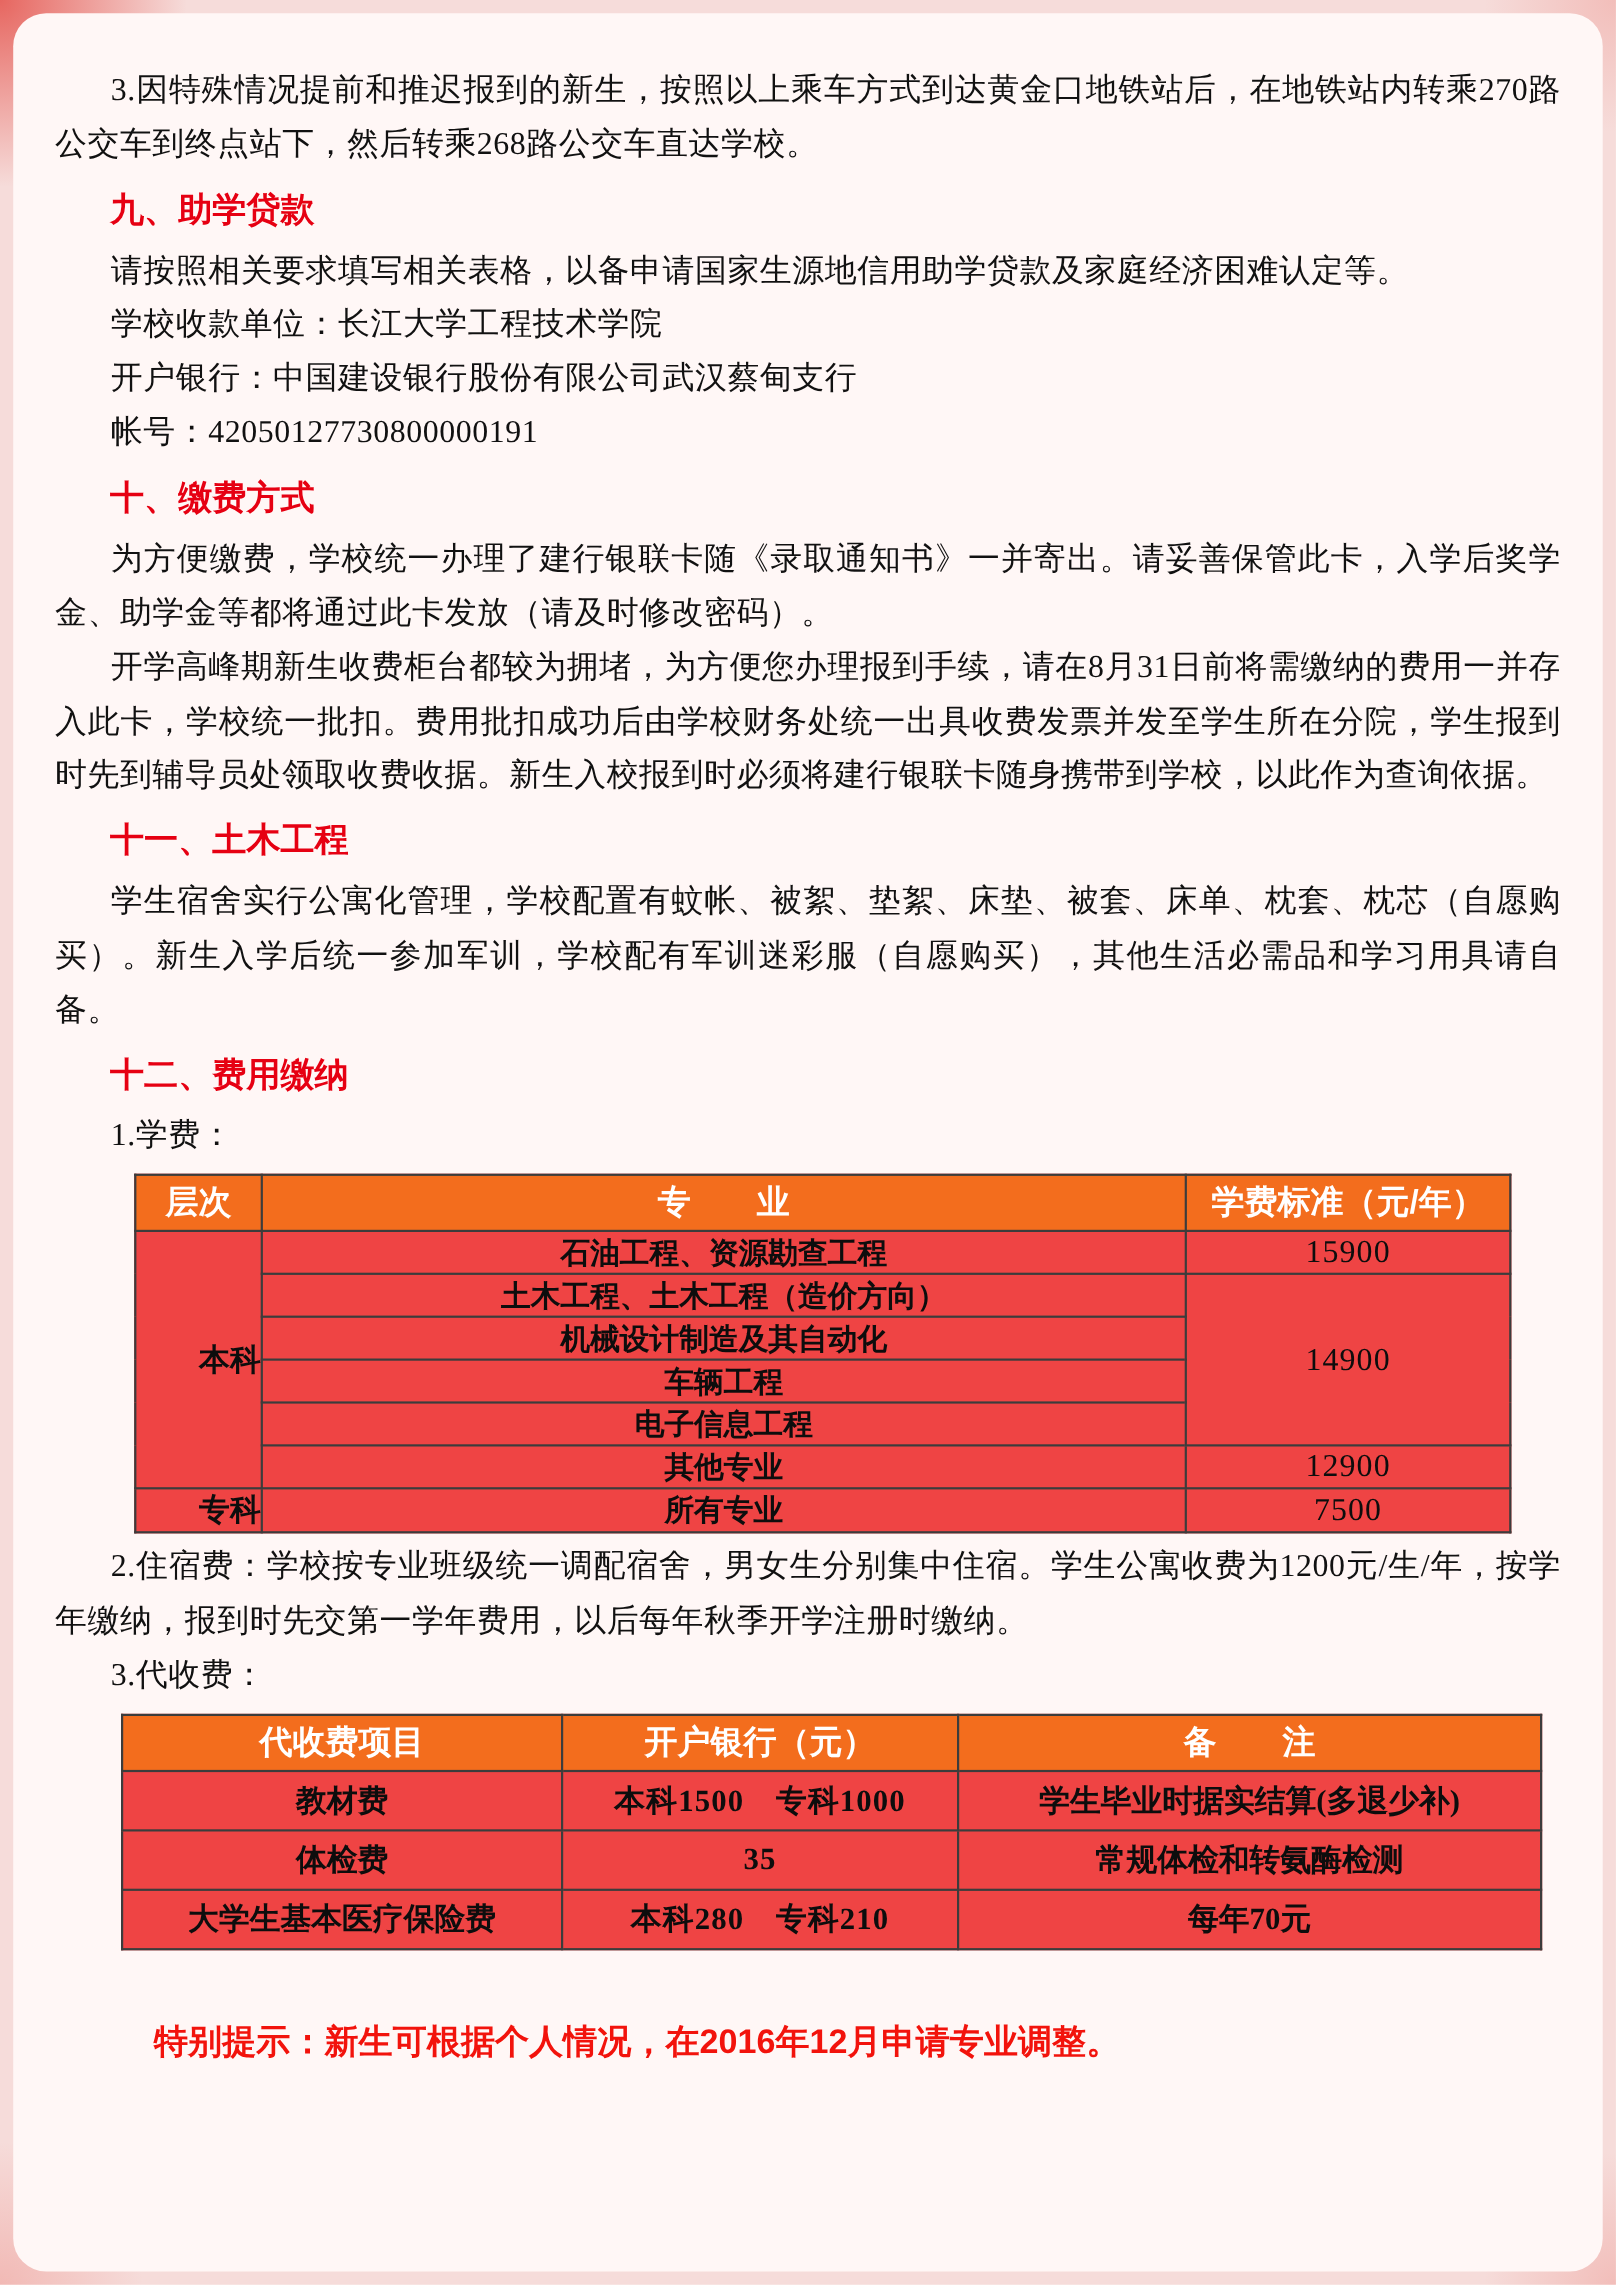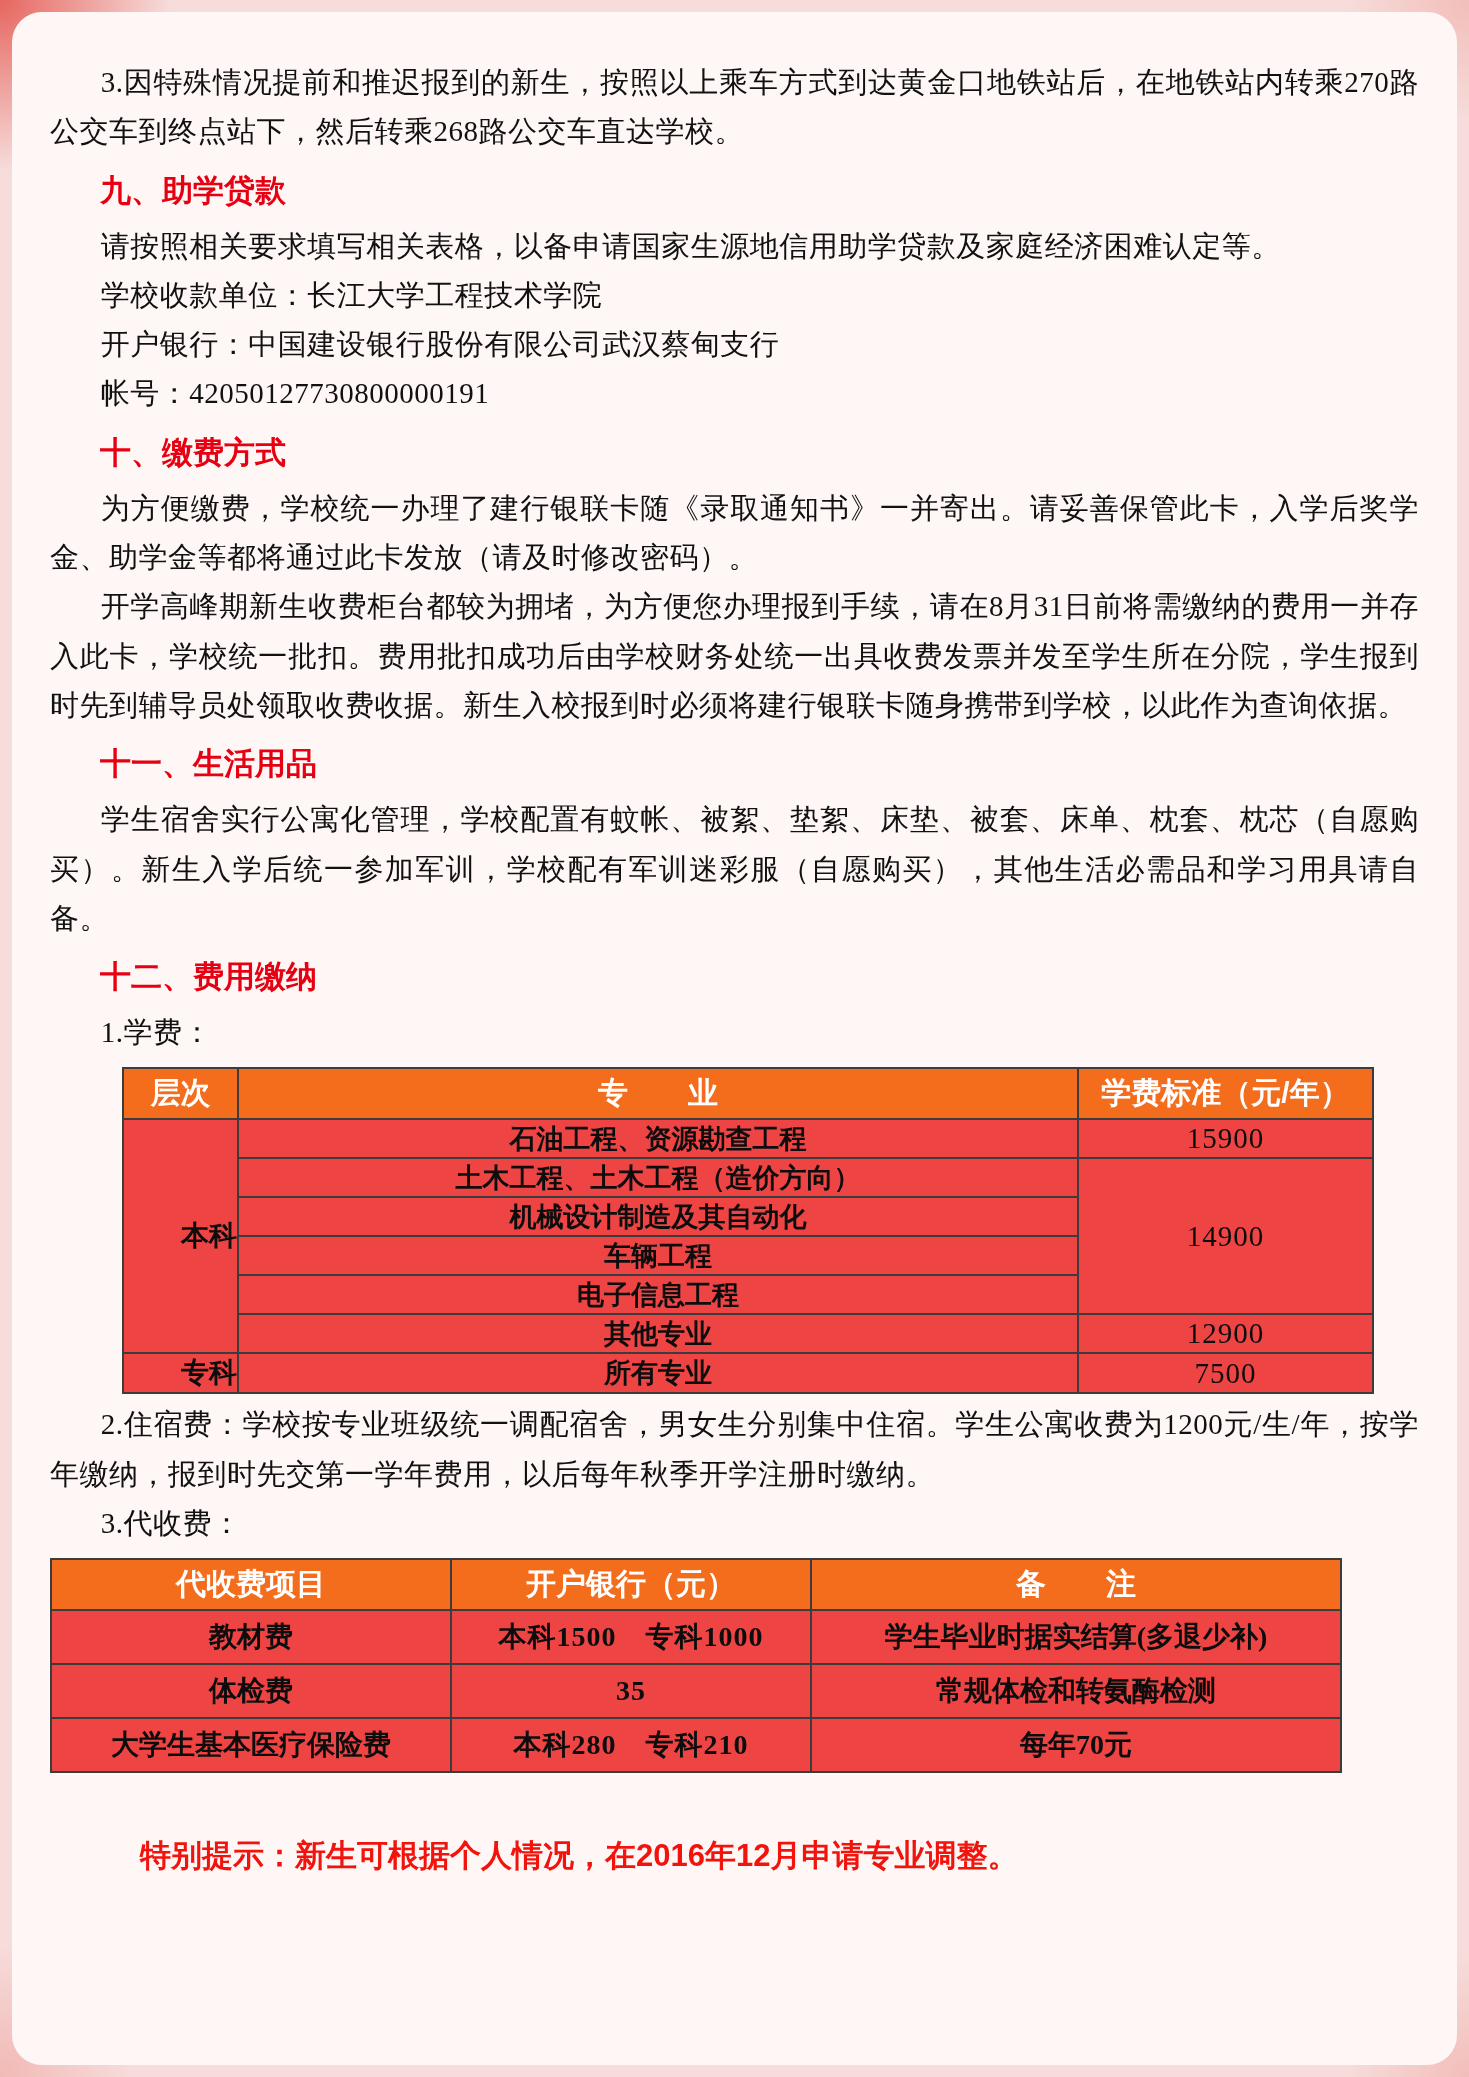--- a/index.html
+++ b/index.html
@@ -56,21 +56,21 @@
   .fee-table td{
     border:2px solid var(--table_border,#3c3c3c);
     text-align:center;
     vertical-align:middle;
     color:#0d0d0d;
   }
   .tuition{width:1250px;margin-left:72px;}
   .tuition td{height:37px;font-size:27px;font-weight:600;padding:0;margin-left:26px;}
   .tuition td.fee{font-weight:normal;font-size:29px;letter-spacing:1px;}
   .tuition td.level{font-weight:600;font-size:28px;text-align:right;}
-  .collect{width:1290px;}
+  .collect{width:1290px;margin-left:60px;}
   .collect td{height:50px;font-size:28px;font-weight:600;}
   .collect td.standard{letter-spacing:1px;font-family:Liberation Serif, serif;}
   .notice{
     margin:62px 0 0 90px;
     font-family:"Liberation Sans","DejaVu Sans",sans-serif;
     font-weight:bold;
     font-size:31px;
     color:var(--notice_red,#f2130c);
   }
   .spacer-sm{height:6px;}
@@ -85,21 +85,21 @@
   <h3 class="section-title">九、助学贷款</h3>
   <p class="body-text">请按照相关要求填写相关表格，以备申请国家生源地信用助学贷款及家庭经济困难认定等。</p>
   <p class="body-text">学校收款单位：长江大学工程技术学院</p>
   <p class="body-text">开户银行：中国建设银行股份有限公司武汉蔡甸支行</p>
   <p class="body-text">帐号：42050127730800000191</p>
 
   <h3 class="section-title">十、缴费方式</h3>
   <p class="body-text">为方便缴费，学校统一办理了建行银联卡随《录取通知书》一并寄出。请妥善保管此卡，入学后奖学金、助学金等都将通过此卡发放（请及时修改密码）。</p>
   <p class="body-text">开学高峰期新生收费柜台都较为拥堵，为方便您办理报到手续，请在8月31日前将需缴纳的费用一并存入此卡，学校统一批扣。费用批扣成功后由学校财务处统一出具收费发票并发至学生所在分院，学生报到时先到辅导员处领取收费收据。新生入校报到时必须将建行银联卡随身携带到学校，以此作为查询依据。</p>
 
-  <h3 class="section-title">十一、生活用品</h3>
+  <h3 class="section-title">十一、土木工程</h3>
   <p class="body-text">学生宿舍实行公寓化管理，学校配置有蚊帐、被絮、垫絮、床垫、被套、床单、枕套、枕芯（自愿购买）。新生入学后统一参加军训，学校配有军训迷彩服（自愿购买），其他生活必需品和学习用具请自备。</p>
 
   <h3 class="section-title">十二、费用缴纳</h3>
   <p class="body-text">1.学费：</p>
 
   <table class="fee-table tuition">
     <colgroup>
         <col style="width:115px">
         <col style="width:840px">
         <col style="width:295px">

